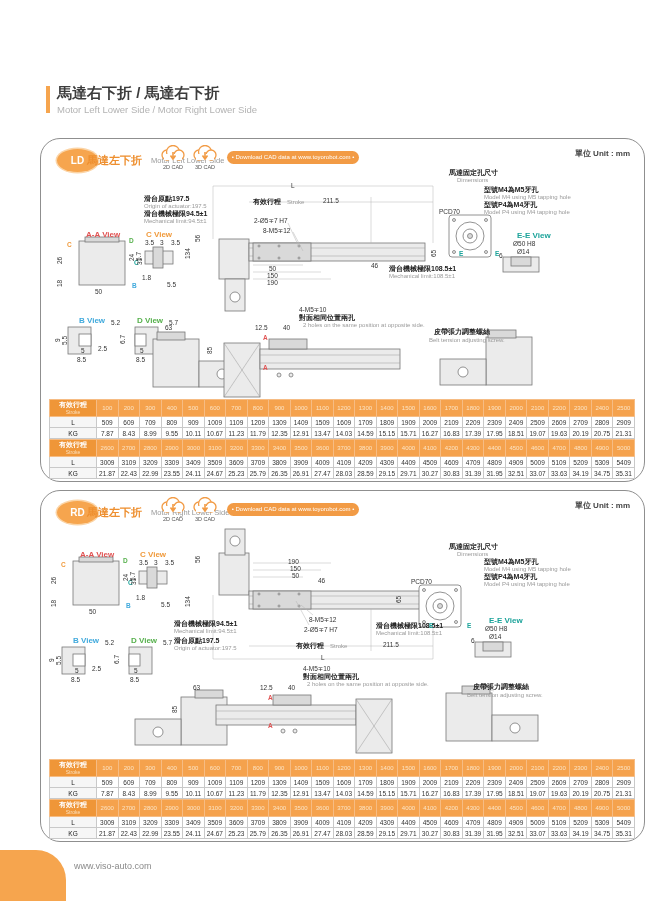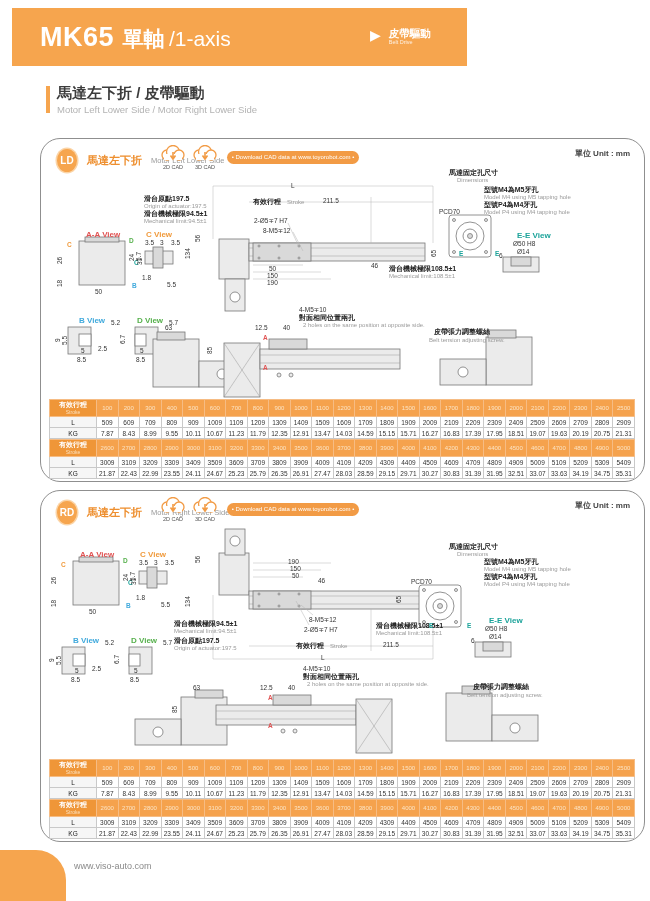--- a/index.html
+++ b/index.html
@@ -17,21 +17,21 @@
   .h-drive-en{font-size:5.5px;color:rgba(255,255,255,0.85);display:block;}
   
   .section{position:absolute;left:46px;top:84px;}
   .sec-bar{position:absolute;left:0;top:2px;width:4px;height:27px;background:#F6A54E;}
   .sec-zh{position:absolute;left:11px;top:0;font-size:15px;font-weight:bold;color:#3c3c3c;white-space:nowrap;}
   .sec-en{position:absolute;left:11px;top:20px;font-size:9.5px;color:#b3b3b3;white-space:nowrap;}
   
   .panel{position:absolute;left:40px;width:603px;background:#fff;border:1.3px solid #8f8f8f;border-radius:20px;}
   .p1{top:138px;height:342px;}
   .p2{top:490px;height:350px;}
-  .p-badge{position:absolute;left:16px;top:10px;width:20px;height:23px;border-radius:50%;
+  .p-badge{position:absolute;left:16px;top:10px;width:41px;height:23px;border-radius:50%;
            background:#F6A54E;color:#fff;font-size:10px;font-weight:bold;text-align:center;line-height:23px;
            box-shadow:0 0 0 1.5px #fbd4a6;}
   .p-zh{position:absolute;left:46px;top:14px;font-size:11px;font-weight:bold;color:#EE8F2F;white-space:nowrap;}
   .p-en{position:absolute;left:110px;top:17px;font-size:7.5px;color:#999;white-space:nowrap;}
   .cad{position:absolute;top:6px;width:32px;text-align:center;}
   .cad-2d{left:116px;} .cad-3d{left:148px;}
   .cad .lb{font-size:5.5px;color:#555;margin-top:-2px;}
   .pill{position:absolute;left:186px;top:12px;width:132px;height:13px;background:#F29B45;border-radius:7px;
         color:#fff;font-size:6px;line-height:13px;text-align:center;white-space:nowrap;overflow:hidden;}
   .unit{position:absolute;right:14px;top:9px;font-size:8px;color:#444;font-weight:bold;}
@@ -64,38 +64,24 @@
   .tbl tbody td.lbl{background:#f6f6f6;color:#222;}
   
   .footer-tab{position:absolute;left:0;top:850px;width:66px;height:51px;background:#F6A54E;border-top-right-radius:30px;}
   .footer-url{position:absolute;left:74px;top:861px;font-size:9px;color:#8a8a8a;}
 </style>
 </head>
 <body>
 
 <div class="page">
 
-  <div class="header">
-    <div class="h-title">
-      <span class="h-model">MK65</span>
-      <span class="h-axis-zh">單軸</span>
-      <span class="h-axis-en">/1-axis</span>
-    </div>
-    <div class="h-badge">
-      <span class="h-tri">▶</span>
-      <span>
-        <span class="h-drive-zh">皮帶驅動</span>
-        <span class="h-drive-en">Belt Drive</span>
-      </span>
-    </div>
-  </div>
 
   <div class="section">
     <div class="sec-bar"></div>
-    <div class="sec-zh">馬達左下折 / 皮帶驅動</div>
+    <div class="sec-zh">馬達右下折 / 馬達右下折</div>
     <div class="sec-en">Motor Left Lower Side / Motor Right Lower Side</div>
   </div>
 
   <section class="panel p1">
     <div class="p-badge">LD</div>
     <div class="p-zh">馬達左下折</div>
     <div class="p-en">Motor Left Lower Side</div>
     <div class="cad cad-2d">
       <svg width="28" height="17" viewBox="0 0 28 17">
         <g fill="#fff" stroke="#F29B45" stroke-width="1.3">

